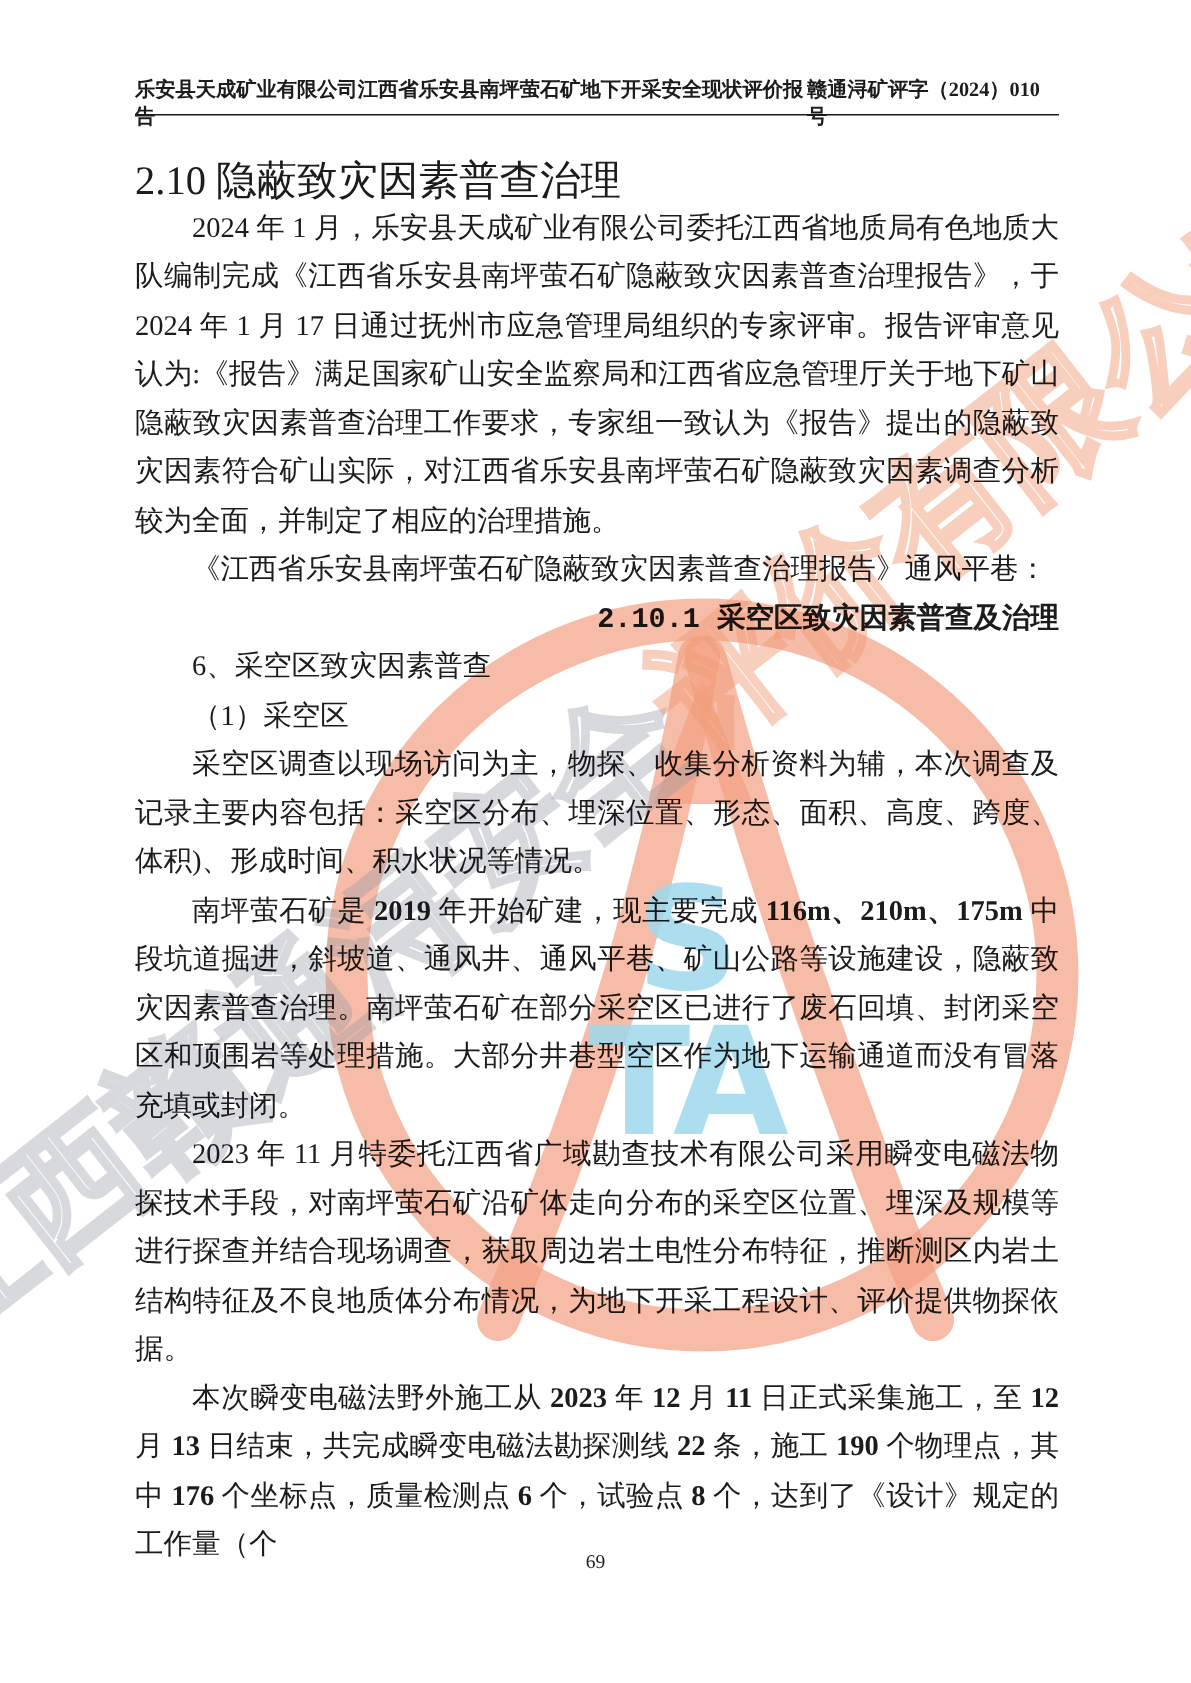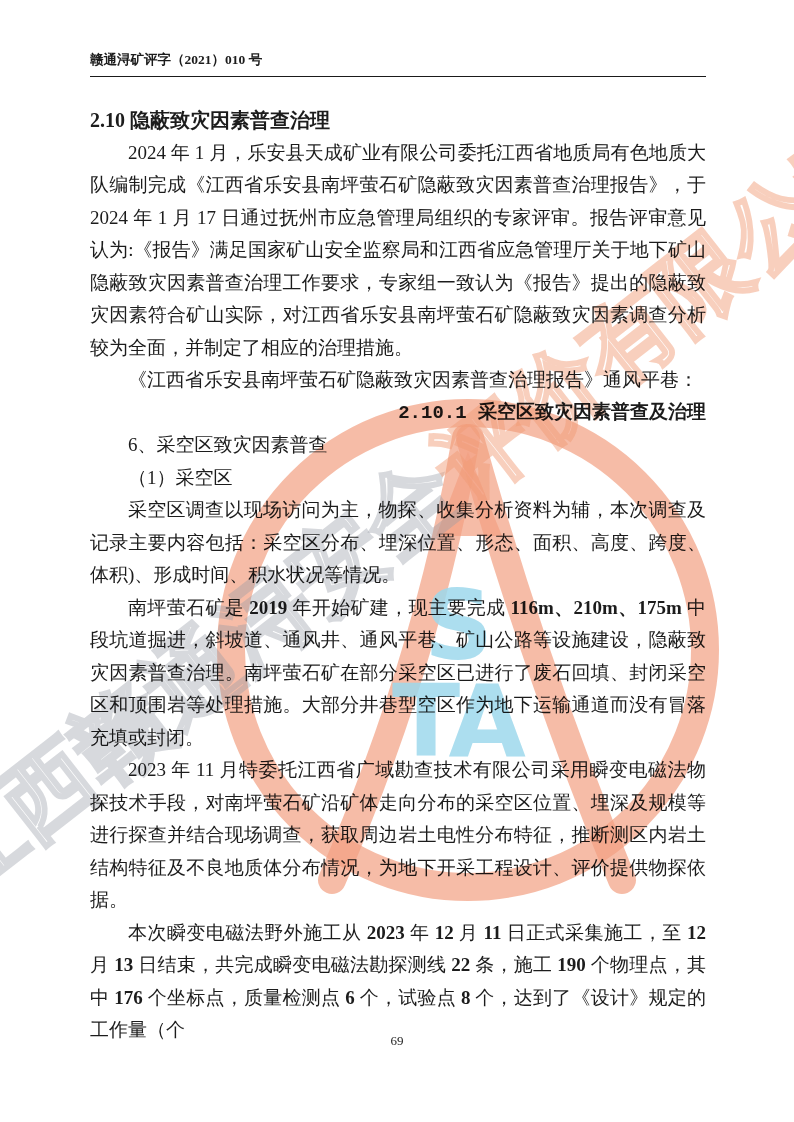--- a/index.html
+++ b/index.html
@@ -24,21 +24,21 @@
 
   
   .content{
     position:absolute;left:90px;top:104px;width:616px;
     font-size:19px;line-height:32.5px;text-align:justify;
     z-index:1;
   }
   .content p{margin:0;}
   .indent{text-indent:2em;}
   .h210{
-    font-size:20px;font-weight:bold;margin:10px 0 8px 0;
+    font-size:27px;font-weight:normal;margin:10px 0 8px 0;
     text-align:left;
   }
   .h2101{
     font-size:19px;font-weight:bold;margin:0;
     font-family:Liberation Mono, monospace;
     text-align:right;
   }
 
   
   .page-number{
@@ -72,21 +72,22 @@
   }
   .wm-cyan-s{left:424px;top:578px;font-size:96px;}
   .wm-cyan-ta{left:392px;top:672px;font-size:100px;letter-spacing:-4px;}
 </style>
 </head>
 <body>
 
 <div class="page">
 
   <div class="header">
-    <span>赣通浔矿评字（2021）010 号</span>
+    <span>乐安县天成矿业有限公司江西省乐安县南坪萤石矿地下开采安全现状评价报告</span>
+    <span>赣通浔矿评字（2024）010 号</span>
   </div>
   <div class="header-rule"></div>
 
   <div class="content">
     <p class="h210">2.10 隐蔽致灾因素普查治理</p>
     <p class="indent">2024 年 1 月，乐安县天成矿业有限公司委托江西省地质局有色地质大队编制完成《江西省乐安县南坪萤石矿隐蔽致灾因素普查治理报告》，于 2024 年 1 月 17 日通过抚州市应急管理局组织的专家评审。报告评审意见认为:《报告》满足国家矿山安全监察局和江西省应急管理厅关于地下矿山隐蔽致灾因素普查治理工作要求，专家组一致认为《报告》提出的隐蔽致灾因素符合矿山实际，对江西省乐安县南坪萤石矿隐蔽致灾因素调查分析较为全面，并制定了相应的治理措施。</p>
     <p class="indent">《江西省乐安县南坪萤石矿隐蔽致灾因素普查治理报告》通风平巷：</p>
     <p class="h2101">2.10.1 采空区致灾因素普查及治理</p>
     <p class="indent">6、采空区致灾因素普查</p>
     <p class="indent">（1）采空区</p>

